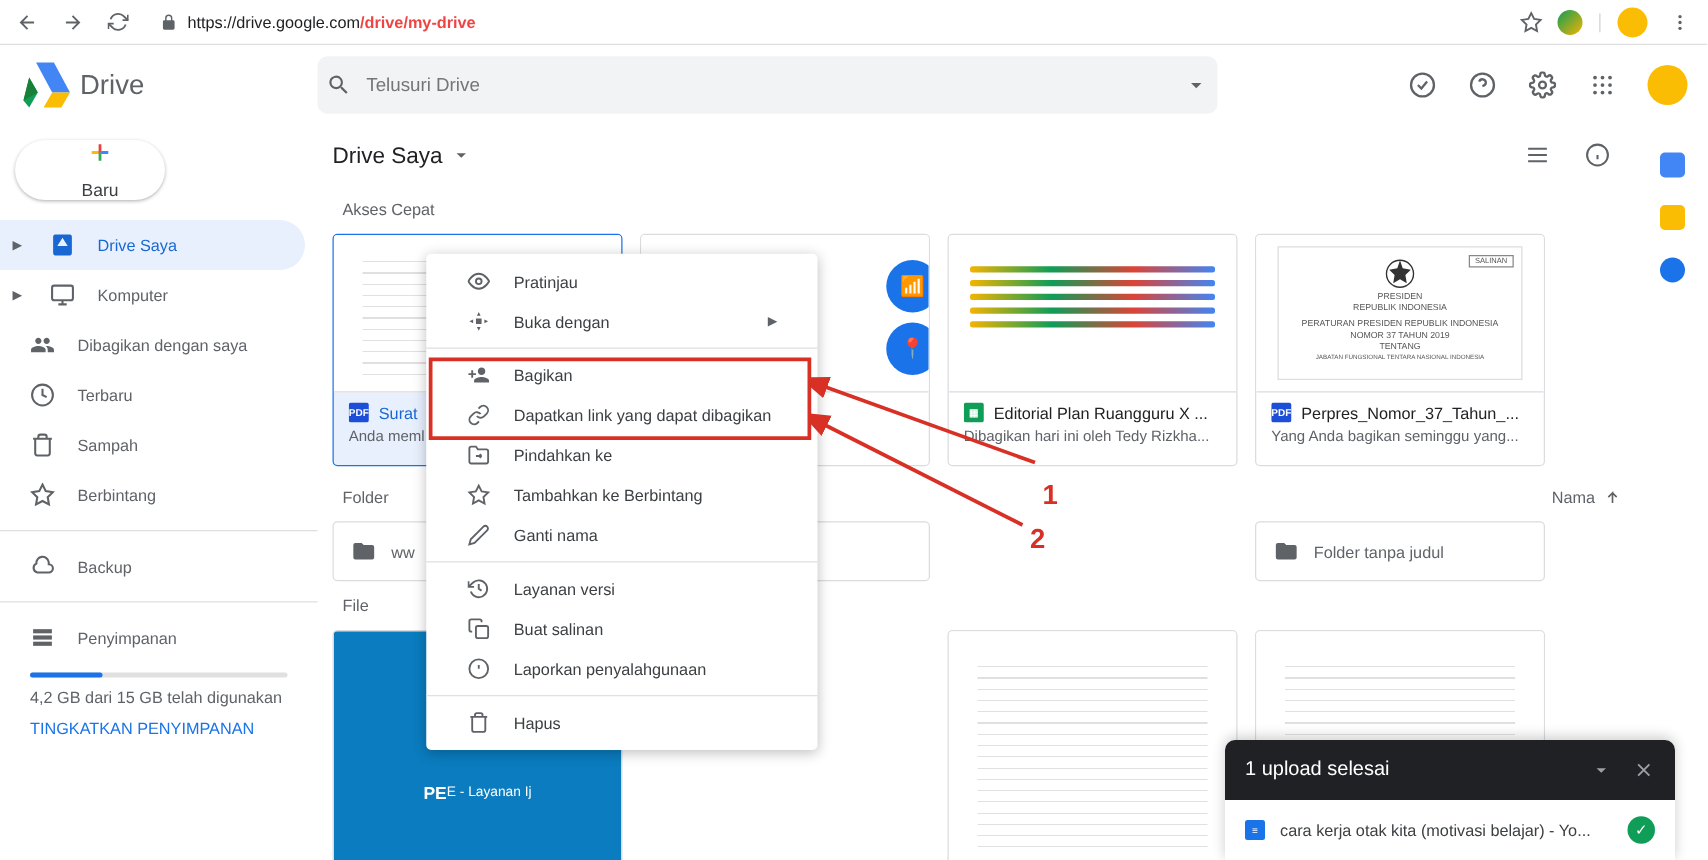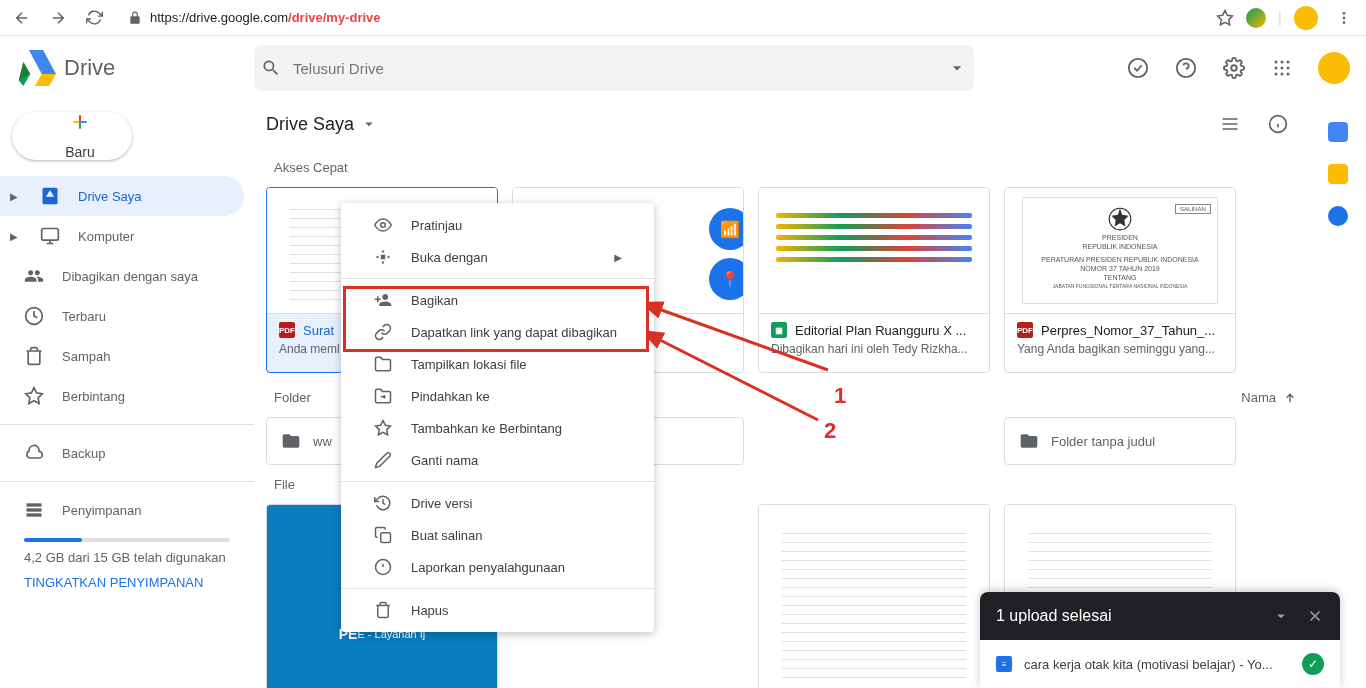--- a/index.html
+++ b/index.html
@@ -57,21 +57,21 @@
 .thumb-salinan { width: 85%; height: 85%; background: #fff; border: 1px solid #ddd; display: flex; flex-direction: column; align-items: center; justify-content: flex-start; padding-top: 8px; font-size: 7px; color: #555; gap: 2px; position: relative; }
 .salinan-badge { position: absolute; right: 6px; top: 6px; border: 1px solid #888; padding: 1px 4px; font-size: 6px; }
 .thumb-sheet { width: 85%; height: 70%; background: #fff; display: flex; flex-direction: column; gap: 6px; padding: 6px 0; }
 .sheet-line { height: 5px; background: linear-gradient(90deg, #f4b400, #0f9d58, #db4437, #4285f4); border-radius: 2px; }
 .thumb-wifi { width: 100%; height: 100%; background: #fff; position: relative; }
 .wifi-circle { position: absolute; width: 42px; height: 42px; border-radius: 50%; background: #1a73e8; display: flex; align-items: center; justify-content: center; color: #fff; }
 .quick-meta { padding: 8px 12px; }
 .quick-title { display: flex; align-items: center; gap: 8px; font-size: 13px; color: #202124; white-space: nowrap; overflow: hidden; text-overflow: ellipsis; }
 .quick-title.sel { color: #1967d2; }
 .ftype { width: 16px; height: 16px; border-radius: 2px; display: inline-flex; align-items: center; justify-content: center; color: #fff; font-size: 8px; font-weight: bold; flex-shrink: 0; }
-.ftype.pdf { background: #b91c1c; }
+.ftype.pdf { background: #1d4ed8; }
 .ftype.word { background: #1a73e8; }
 .ftype.sheet { background: #0f9d58; }
 .quick-sub { font-size: 12px; color: #5f6368; margin-top: 4px; white-space: nowrap; overflow: hidden; text-overflow: ellipsis; }
 
 .section-hdr { display: flex; align-items: center; margin: 16px 0 12px 8px; }
 .sort-col { margin-left: auto; display: flex; align-items: center; gap: 6px; font-size: 13px; color: #5f6368; cursor: pointer; }
 .folder-card { width: 232px; height: 48px; border: 1px solid #dadce0; border-radius: 4px; display: flex; align-items: center; gap: 12px; padding: 0 14px; font-size: 13px; color: #5f6368; cursor: pointer; }
 .folder-icon { color: #5f6368; }
 
 .file-card { width: 232px; height: 200px; border: 1px solid #dadce0; border-radius: 4px; overflow: hidden; }
@@ -497,28 +497,20 @@
           <path d="M10 13a5 5 0 007.54.54l3-3a5 5 0 00-7.07-7.07l-1.72 1.71"></path>
           <path d="M14 11a5 5 0 00-7.54-.54l-3 3a5 5 0 007.07 7.07l1.71-1.71"></path>
         </svg>
       </span>
       <span>Dapatkan link yang dapat dibagikan</span>
     </div>
   <div class="ctx-item">
       <span class="ctx-icon">
         <svg width="18" height="18" viewBox="0 0 24 24" fill="none" stroke="currentColor" stroke-width="2">
           <path d="M22 19a2 2 0 01-2 2H4a2 2 0 01-2-2V5a2 2 0 012-2h5l2 3h9a2 2 0 012 2z"></path>
-        </svg>
-      </span>
-      <span>Tampilkan lokasi file</span>
-    </div>
-  <div class="ctx-item">
-      <span class="ctx-icon">
-        <svg width="18" height="18" viewBox="0 0 24 24" fill="none" stroke="currentColor" stroke-width="2">
-          <path d="M22 19a2 2 0 01-2 2H4a2 2 0 01-2-2V5a2 2 0 012-2h5l2 3h9a2 2 0 012 2z"></path>
           <path d="M9 13h6m0 0l-2-2m2 2l-2 2"></path>
         </svg>
       </span>
       <span>Pindahkan ke</span>
     </div>
   <div class="ctx-item">
       <span class="ctx-icon">
         <svg width="18" height="18" viewBox="0 0 24 24" fill="none" stroke="currentColor" stroke-width="2">
           <path d="M12 2l3.09 6.26L22 9.27l-5 4.87 1.18 6.88L12 17.77l-6.18 3.25L7 14.14 2 9.27l6.91-1.01L12 2z"></path>
         </svg>
@@ -534,21 +526,21 @@
       <span>Ganti nama</span>
     </div>
   <div class="ctx-sep"></div>
   <div class="ctx-item">
       <span class="ctx-icon">
         <svg width="18" height="18" viewBox="0 0 24 24" fill="none" stroke="currentColor" stroke-width="2">
           <path d="M1 4v6h6M3.51 15a9 9 0 102.13-9.36L1 10"></path>
           <path d="M12 7v5l3 2"></path>
         </svg>
       </span>
-      <span>Drive versi</span>
+      <span>Layanan versi</span>
     </div>
   <div class="ctx-item">
       <span class="ctx-icon">
         <svg width="18" height="18" viewBox="0 0 24 24" fill="none" stroke="currentColor" stroke-width="2">
           <rect x="9" y="9" width="13" height="13" rx="2"></rect>
           <path d="M5 15H4a2 2 0 01-2-2V4a2 2 0 012-2h9a2 2 0 012 2v1"></path>
         </svg>
       </span>
       <span>Buat salinan</span>
     </div>

